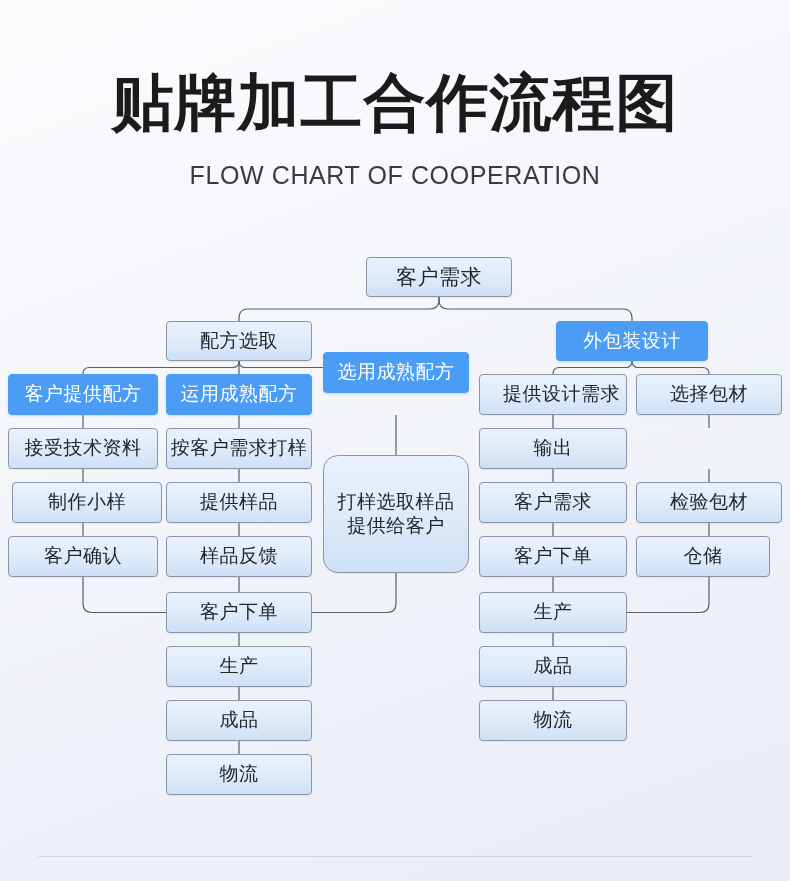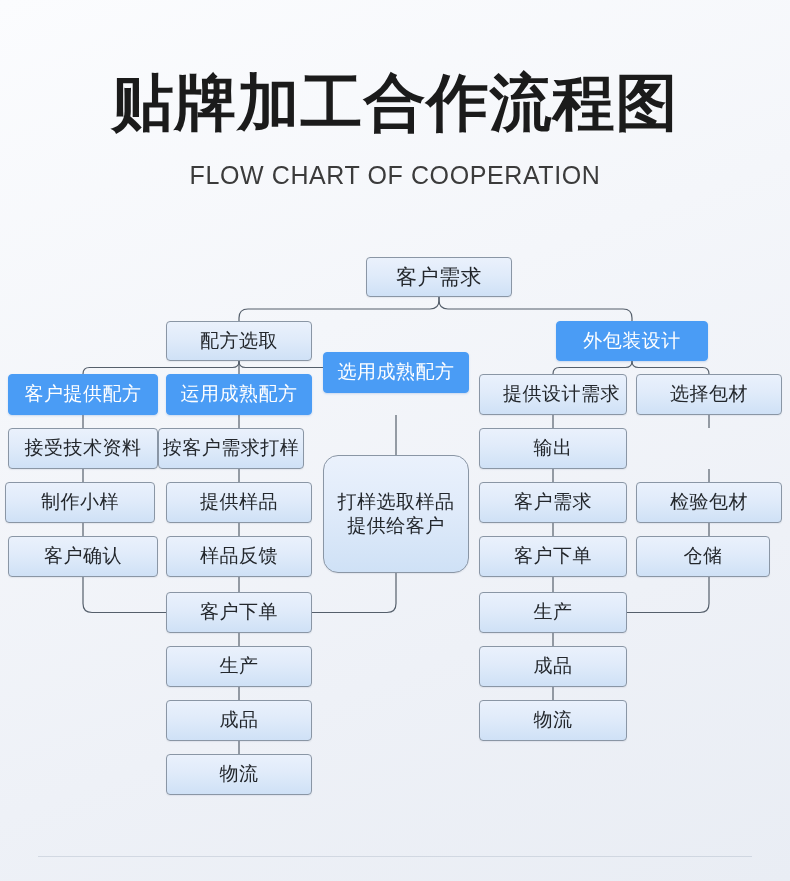--- a/index.html
+++ b/index.html
@@ -144,24 +144,24 @@
       <path d="M83 577 L83 603.5 Q83 612.5 92 612.5 L166 612.5" fill="none" stroke="#555f6b" stroke-width="1.2"></path>
       <path d="M396 573 L396 603.5 Q396 612.5 387 612.5 L312 612.5" fill="none" stroke="#555f6b" stroke-width="1.2"></path>
       <path d="M709 577 L709 603.5 Q709 612.5 700 612.5 L627 612.5" fill="none" stroke="#555f6b" stroke-width="1.2"></path>
     </svg>
   <div id="nodes">
       <div class="node light root" style="left: 366px; top: 257px; width: 146px; height: 40px;"><span>客户需求</span></div>
       <div class="node light" style="left: 166px; top: 321px; width: 146px; height: 40px;"><span>配方选取</span></div>
       <div class="node accent" style="left: 556px; top: 321px; width: 152px; height: 40px;"><span>外包装设计</span></div>
       <div class="node accent" style="left: 8px; top: 374px; width: 150px; height: 41px;"><span>客户提供配方</span></div>
       <div class="node light" style="left: 8px; top: 428px; width: 150px; height: 41px;"><span>接受技术资料</span></div>
-      <div class="node light" style="left: 5px; top: 482px; width: 150px; height: 41px;"><span>制作小样</span></div>
+      <div class="node light" style="left: 12px; top: 482px; width: 150px; height: 41px;"><span>制作小样</span></div>
       <div class="node light" style="left: 8px; top: 536px; width: 150px; height: 41px;"><span>客户确认</span></div>
       <div class="node accent" style="left: 166px; top: 374px; width: 146px; height: 41px;"><span>运用成熟配方</span></div>
-      <div class="node light" style="left: 158px; top: 428px; width: 146px; height: 41px;"><span>按客户需求打样</span></div>
+      <div class="node light" style="left: 166px; top: 428px; width: 146px; height: 41px;"><span>按客户需求打样</span></div>
       <div class="node light" style="left: 166px; top: 482px; width: 146px; height: 41px;"><span>提供样品</span></div>
       <div class="node light" style="left: 166px; top: 536px; width: 146px; height: 41px;"><span>样品反馈</span></div>
       <div class="node accent" style="left: 323px; top: 352px; width: 146px; height: 41px;"><span>选用成熟配方</span></div>
       <div class="node light tall" style="left: 323px; top: 455px; width: 146px; height: 118px;"><span>打样选取样品
 提供给客户</span></div>
       <div class="node light" style="left: 479px; top: 374px; width: 148px; height: 41px; padding-left: 17px;"><span>提供设计需求</span></div>
       <div class="node light" style="left: 479px; top: 428px; width: 148px; height: 41px;"><span>输出</span></div>
       <div class="node light" style="left: 479px; top: 482px; width: 148px; height: 41px;"><span>客户需求</span></div>
       <div class="node light" style="left: 479px; top: 536px; width: 148px; height: 41px;"><span>客户下单</span></div>
       <div class="node light" style="left: 479px; top: 592px; width: 148px; height: 41px;"><span>生产</span></div>

